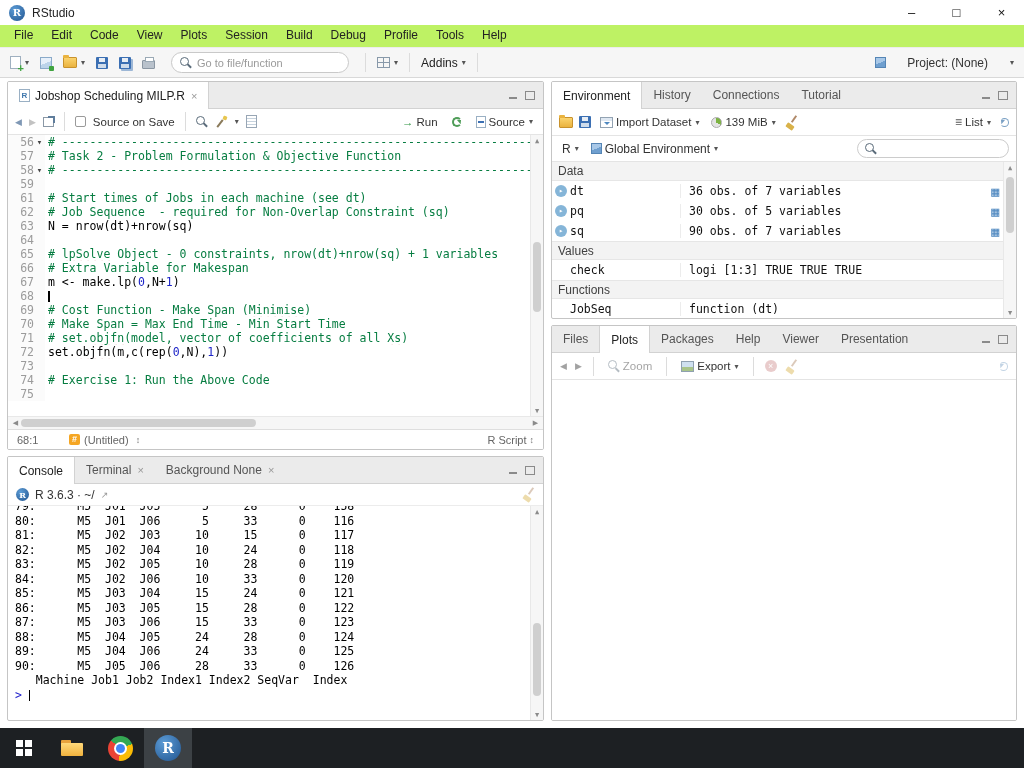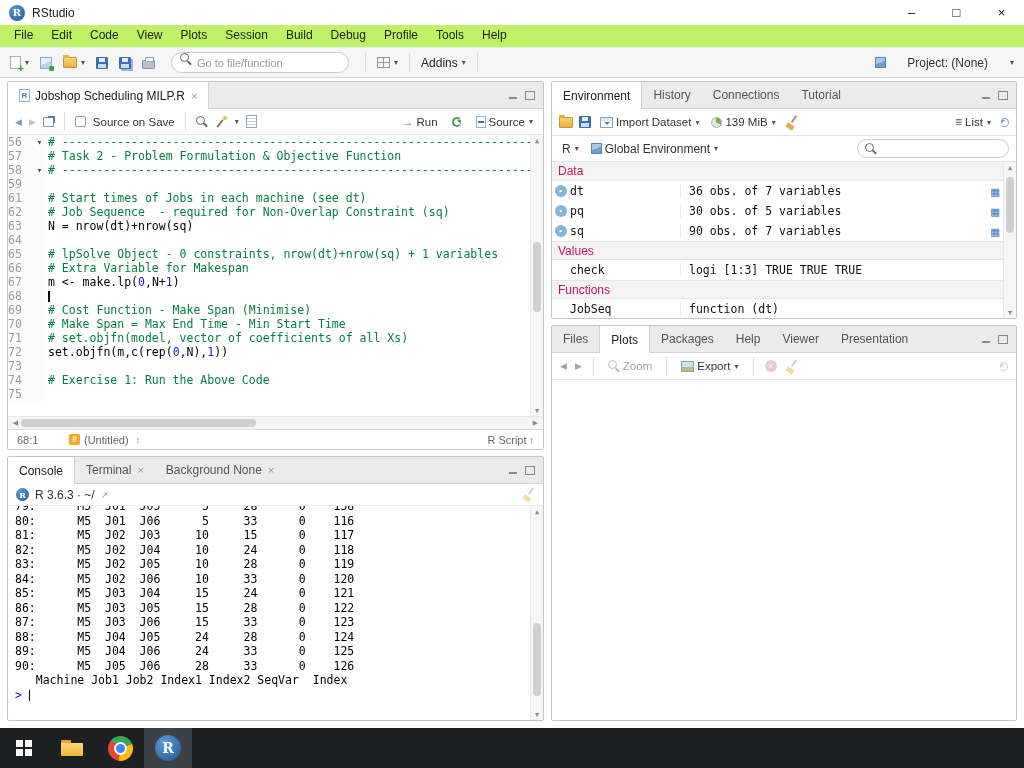--- a/index.html
+++ b/index.html
@@ -12,21 +12,21 @@
 .tb-title{margin-left:7px}
 .caption{margin-left:auto;display:flex;height:100%}
 .capbtn{width:45px;display:flex;align-items:center;justify-content:center;font-size:13px;color:#111}
 .menubar{height:22px;flex:0 0 22px;display:flex;align-items:flex-start;padding-left:5px;background:#bef264}
 .menu-item{padding:3px 9px}
 .main-toolbar{height:31px;flex:0 0 31px;background:#f6f6f6;border-top:1px solid #ececec;border-bottom:1px solid #d9d9d9;display:flex;align-items:center;padding:0 7px;gap:5px}
 .tbtn{display:flex;align-items:center;gap:3px;padding:2px 3px;border-radius:2px;white-space:nowrap}
 .dd{font-size:8px;color:#555;margin-left:1px}
 .vsep{width:1px;height:19px;background:#dcdcdc;margin:0 3px}
 .spacer{flex:1}
-.goto{display:flex;gap:5px;width:178px;height:21px;border:1px solid #c9c9c9;border-radius:11px;background:#fff;padding:0 8px;margin:0 8px}
+.goto{display:flex;align-items:center;gap:5px;width:178px;height:21px;border:1px solid #c9c9c9;border-radius:11px;background:#fff;padding:0 8px;margin:0 8px}
 .goto input,.env-search input{border:0;outline:0;flex:1;min-width:0;font-size:11px;font-family:inherit;color:#333;background:transparent}
 .goto input::placeholder{color:#9a9a9a}
 .proj{display:flex;align-items:center;gap:21px;color:#333;padding-right:3px}
 
 
 .workspace{flex:1;display:flex;gap:7px;padding:3px 7px 7px;overflow:hidden}
 .col{display:flex;flex-direction:column;gap:6px;min-width:0}
 .col-left{flex:0 0 537px;width:537px}
 .col-right{flex:1}
 .pane{border:1px solid #c5c5c5;border-radius:2px;background:#fff;display:flex;flex-direction:column;overflow:hidden;min-height:0}
@@ -46,21 +46,21 @@
 
 
 .ed-toolbar{height:26px;flex:0 0 26px;border-bottom:1px solid #e4e4e4;display:flex;align-items:center;gap:7px;padding:0 7px;color:#333;font-size:11.5px}
 .nav-ar{font-size:9px}
 .chk{width:11px;height:11px;border:1px solid #9a9a9a;border-radius:2px;background:#fff;display:inline-block}
 .run-group{margin-left:auto;display:flex;align-items:center;gap:11px}
 .green-arrow{color:#2d9440;font-weight:700}
 .code-area{flex:1;position:relative;overflow:hidden;font-family:"DejaVu Sans Mono",monospace;font-size:11.5px;line-height:14px;min-height:0}
 .code-scroll{position:absolute;inset:0 13px 0 0;overflow:hidden}
 .cl{display:flex;height:14px;white-space:pre}
-.ln{flex:0 0 37px;display:flex;justify-content:space-between;color:#9b9b9b;background:#fbfbfb}
+.ln{flex:0 0 37px;display:flex;justify-content:flex-end;color:#9b9b9b;background:#fbfbfb}
 .fold{width:11px;color:#444;font-size:9px;line-height:14px;text-align:center}
 .cd{padding-left:3px;white-space:pre;color:#000;overflow:hidden;flex:1}
 .tk-c,.tk-cu{color:#067d41}
 .tk-p,.tk-pu{color:#000}
 .tk-n{color:#1d24c8}
 .tk-cu,.tk-pu{text-decoration-line:underline;text-decoration-style:wavy;text-decoration-color:#cc7777;text-underline-offset:2px}
 .caret{display:inline-block;width:1.5px;height:11px;background:#000;margin-bottom:-2px}
 .vscroll{position:absolute;top:0;bottom:0;right:0;width:13px;background:#f6f6f6;border-left:1px solid #e8e8e8;display:flex;flex-direction:column;align-items:center}
 .varrow{height:11px;font-size:7px;color:#8b8b8b;line-height:12px}
 .vtrack{flex:1;width:100%;position:relative}
@@ -86,21 +86,21 @@
 #console-rows .con-row:first-child{margin-top:-7px}
 .con-prompt{display:flex;white-space:pre;align-items:center}
 .prompt-char{color:#2222cc}
 
 
 .env-toolbar{height:27px;flex:0 0 27px;border-bottom:1px solid #e4e4e4;display:flex;align-items:center;gap:6px;padding:0 7px;color:#333;font-size:11.5px}
 .env-toolbar2{height:26px;flex:0 0 26px;border-bottom:1px solid #e4e4e4;display:flex;align-items:center;gap:6px;padding:0 7px;color:#333}
 .env-search{margin-left:auto;display:flex;align-items:center;gap:4px;width:152px;height:19px;border:1px solid #ccc;border-radius:10px;padding:0 7px;background:#fff}
 .env-list{flex:1;position:relative;overflow:hidden;font-family:"DejaVu Sans Mono",monospace;font-size:11.5px;min-height:0}
 .env-inner{position:absolute;inset:0 13px 0 0}
-.env-sec{height:19px;line-height:18px;background:#f3f3f3;border-top:1px solid #e6e6e6;border-bottom:1px solid #e6e6e6;padding-left:6px;font-family:"Liberation Sans",sans-serif;font-size:12px;color:#be185d}
+.env-sec{height:19px;line-height:18px;background:#f3f3f3;border-top:1px solid #e6e6e6;border-bottom:1px solid #e6e6e6;padding-left:6px;font-family:"Liberation Sans",sans-serif;font-size:12px;color:#404040}
 .env-sec:first-child{border-top:none}
 .env-row{height:20px;display:flex;align-items:center}
 .env-arrow{width:18px;display:flex;justify-content:center}
 .env-arrow-btn{width:12px;height:12px;border-radius:50%;background:#85b5d8;color:#fff;font-size:7px;line-height:12px;text-align:center}
 .env-name{width:110px;color:#111}
 .env-desc{flex:1;border-left:1px solid #ececec;padding-left:8px;color:#111;white-space:pre;overflow:hidden}
 .env-grid{color:#4f88c0;font-size:13px;margin-left:auto;padding:0 4px}
 .i-listchar{color:#555;font-size:12px}
 
 

